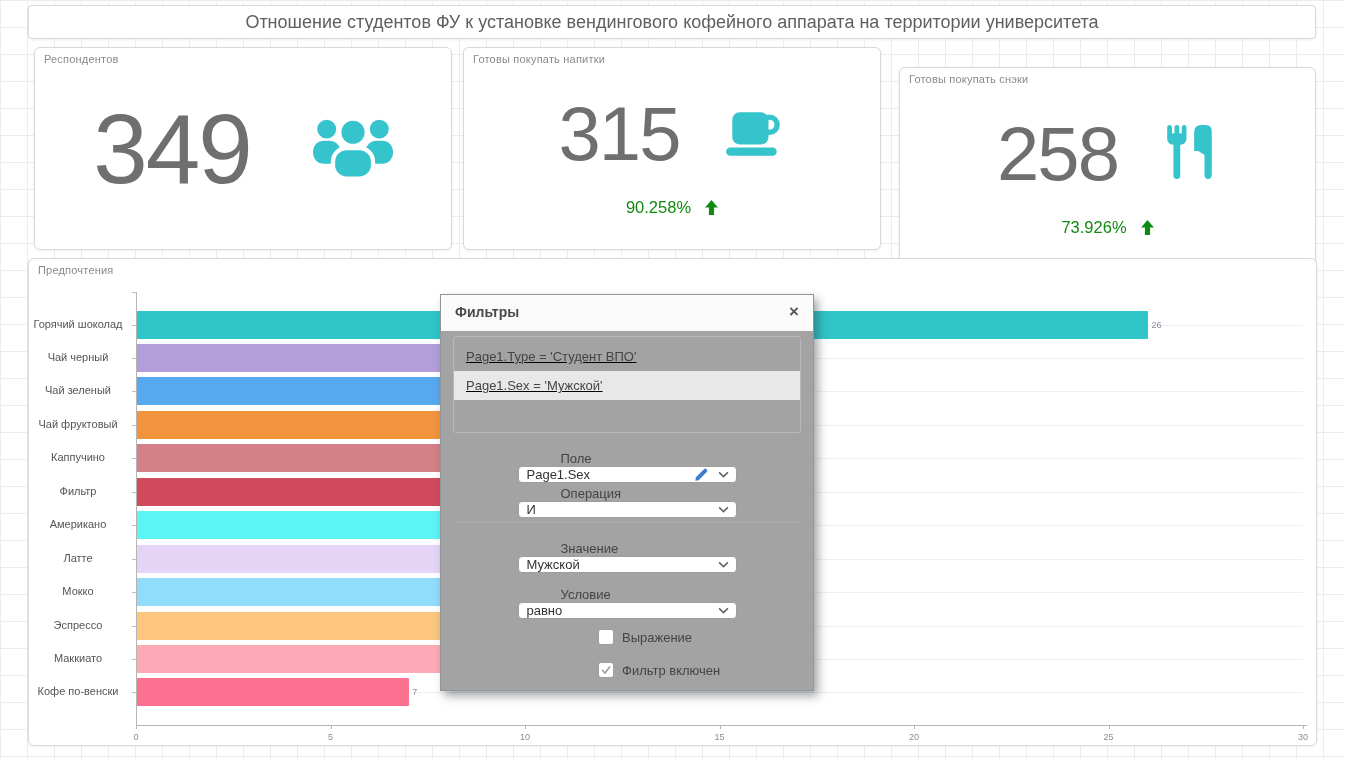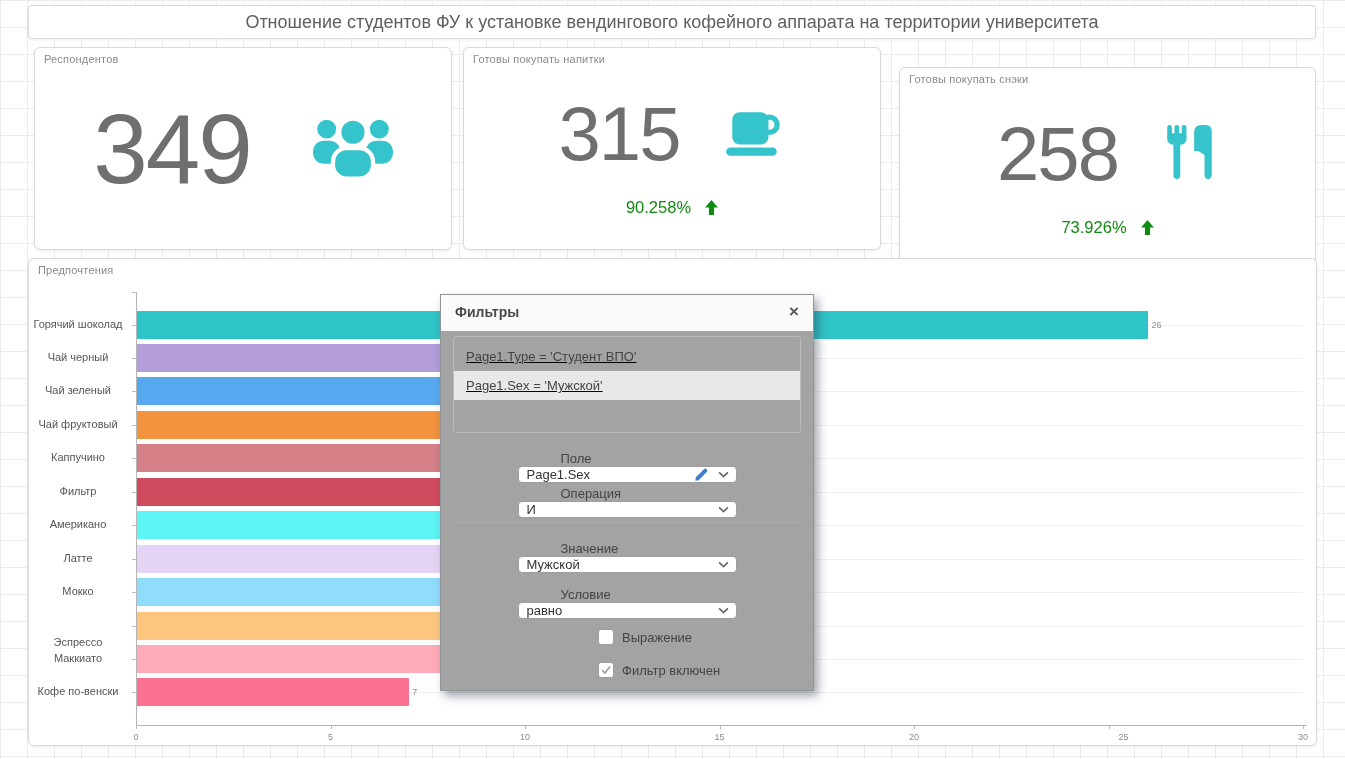--- a/index.html
+++ b/index.html
@@ -211,21 +211,21 @@
       <div class="catlabel" style="width:98px;top:292.65000000000003px;">Латте</div>
       <div class="cattick" style="left:103px;top:299.65000000000003px;"></div>
       <div class="bar" style="left:108px;top:285.65000000000003px;width:427.9px;height:28px;background:#e6d4f7;"></div>
       <div class="vallabel" style="left:538.9px;top:294.65000000000003px;">11</div>
       <div class="gridline" style="left:107px;top:333.1px;width:1167px;"></div>
       <div class="catlabel" style="width:98px;top:326.1px;">Мокко</div>
       <div class="cattick" style="left:103px;top:333.1px;"></div>
       <div class="bar" style="left:108px;top:319.1px;width:389px;height:28px;background:#90ddfb;"></div>
       <div class="vallabel" style="left:500px;top:328.1px;">10</div>
       <div class="gridline" style="left:107px;top:366.55px;width:1167px;"></div>
-      <div class="catlabel" style="width:98px;top:359.55px;margin-top:17px;">Эспрессо</div>
+      <div class="catlabel" style="width:98px;top:359.55px;">Эспрессо</div>
       <div class="cattick" style="left:103px;top:366.55px;"></div>
       <div class="bar" style="left:108px;top:352.55px;width:350.09999999999997px;height:28px;background:#fcc67e;"></div>
       <div class="vallabel" style="left:461.09999999999997px;top:361.55px;">9</div>
       <div class="gridline" style="left:107px;top:400px;width:1167px;"></div>
       <div class="catlabel" style="width:98px;top:393px;">Маккиато</div>
       <div class="cattick" style="left:103px;top:400px;"></div>
       <div class="bar" style="left:108px;top:386px;width:311.2px;height:28px;background:#ffabb7;"></div>
       <div class="vallabel" style="left:422.2px;top:395px;">8</div>
       <div class="gridline" style="left:107px;top:433.45000000000005px;width:1167px;"></div>
       <div class="catlabel" style="width:98px;top:426.45000000000005px;">Кофе по-венски</div>
@@ -239,21 +239,21 @@
       <div class="xticklabel" style="left:107px;top:473px;">0</div>
       <div class="xtick" style="left:301.5px;top:466px;"></div>
       <div class="xticklabel" style="left:301.5px;top:473px;">5</div>
       <div class="xtick" style="left:496px;top:466px;"></div>
       <div class="xticklabel" style="left:496px;top:473px;">10</div>
       <div class="xtick" style="left:690.5px;top:466px;"></div>
       <div class="xticklabel" style="left:690.5px;top:473px;">15</div>
       <div class="xtick" style="left:885px;top:466px;"></div>
       <div class="xticklabel" style="left:885px;top:473px;">20</div>
       <div class="xtick" style="left:1079.5px;top:466px;"></div>
-      <div class="xticklabel" style="left:1079.5px;top:473px;margin-left:15px;">25</div>
+      <div class="xticklabel" style="left:1079.5px;top:473px;">25</div>
       <div class="xtick" style="left:1274px;top:466px;"></div>
       <div class="xticklabel" style="left:1274px;top:473px;">30</div>
     </div>
 </div>
 
 <div id="modal">
   <div id="modal-header">
     <span id="modal-title">Фильтры</span>
     <span id="modal-close">×</span>
   </div>

